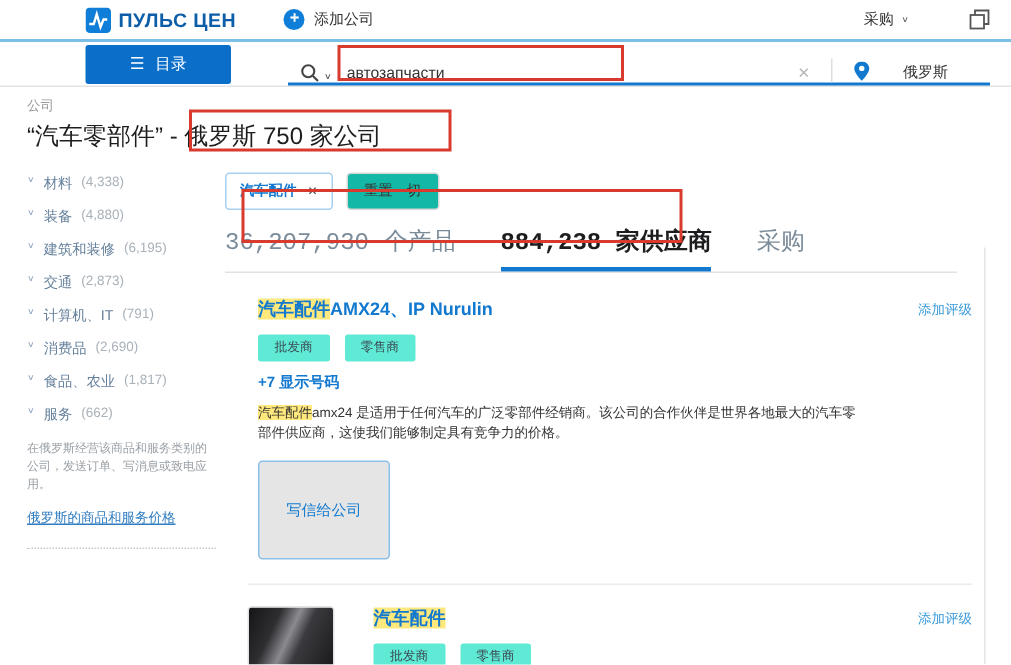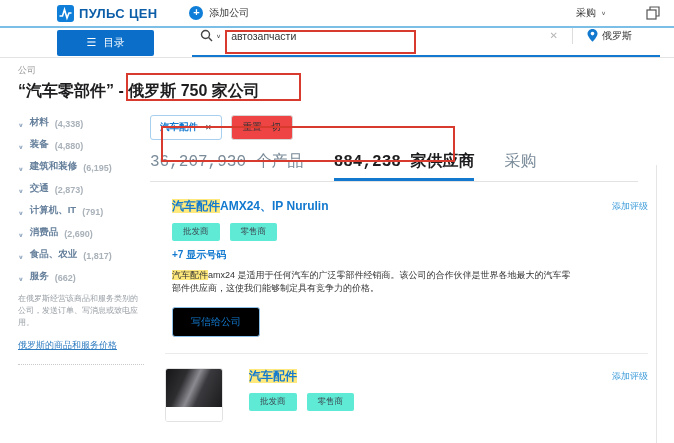--- a/index.html
+++ b/index.html
@@ -21,55 +21,55 @@
   .procure-lbl { font-size:10px; color:#333; }
   .chev { font-size:7px; color:#666; transform:scaleY(.8); }
 
   
   .srow { height:30px; display:flex; align-items:center; padding:0 14px 0 57px;
     border-bottom:1px solid #e3e3e3; }
   .cat-btn { width:97px; height:26px; background:#0b6fca; color:#fff; border:none;
     border-radius:2px; display:flex; align-items:center; justify-content:center; gap:7px;
     font-size:10.5px; cursor:pointer; }
   .cat-btn .menu-g { font-size:11px; }
-  .search-field { flex:1; height:28px; margin-left:38px; display:flex; align-items:center;
-    border-bottom:2px solid #1279cf; padding:0 6px 12px 8px; }
+  .search-field { flex:1; height:28px; margin-left:38px; display:flex; align-items:flex-end;
+    border-bottom:2px solid #1279cf; padding:0 6px 0 8px; }
   .mag { flex:none; }
   .sf-chev { font-size:7px; color:#555; margin:0 10px 0 3px; transform:scaleY(.8); }
   .query-in { flex:1; border:none; outline:none; font-size:10.5px; color:#333;
     font-family:inherit; background:transparent; }
   .clear-x { font-size:10px; color:#b6b6b6; margin:0 14px; cursor:pointer; }
   .sf-div { width:1px; height:16px; background:#ddd; }
-  .region { display:flex; align-items:center; gap:4px; margin:0 22px 0 14px; cursor:pointer; }
+  .region { display:flex; align-items:center; gap:22px; margin:0 22px 0 14px; cursor:pointer; }
   .region-lbl { font-size:10px; color:#333; }
 
   
   .crumb { margin:6px 0 0 18px; font-size:9px; color:#9a9a9a; }
-  .ptitle { margin:4px 0 0 18px; font-size:16px; font-weight:bold; color:#1d1d1f; }
+  .ptitle { margin:4px 0 0 18px; font-size:16px; font-weight:normal; color:#1d1d1f; }
 
   
   .content { display:flex; margin-top:8px; }
   .sidebar { width:147px; flex:none; padding:6px 0 0 18px; }
-  .cat-item { display:flex; align-items:flex-end; gap:6px; margin-bottom:9px; cursor:pointer;font-weight:bold; }
+  .cat-item { display:flex; align-items:flex-start; gap:6px; margin-bottom:9px; cursor:pointer; }
   .cat-item .chev { color:#93a9c2; font-size:7px; }
   .cat-lbl { font-size:9.5px; color:#66809c; }
   .cat-cnt { font-size:9px; color:#a9b1b9; }
   .side-note { margin-top:10px; width:120px; font-size:8px; line-height:12px; color:#9aa0a6; }
   .side-link { display:inline-block; margin-top:10px; font-size:9px; color:#2f7cc0;
     text-decoration:underline; }
   .side-dots { margin-top:12px; width:126px; border-top:1px dotted #c9c9c9; }
 
   .main { flex:1; position:relative; padding-left:3px; }
 
   .filter-row { display:flex; align-items:center; gap:9px; margin-top:5px; }
   .chip { display:flex; align-items:center; gap:7px; padding:5px 9px; background:#fff;
     border:1px solid #a8d0ee; border-radius:3px; cursor:pointer; }
   .chip-lbl { font-size:9.5px; font-weight:bold; color:#1279cf; }
   .chip-x { font-size:8px; font-weight:bold; color:#444; }
-  .reset-btn { padding:5px 11px; background:#ef4444; border:1px solid #d7d7d7; border-radius:3px;
+  .reset-btn { padding:5px 11px; background:#14b8a6; border:1px solid #d7d7d7; border-radius:3px;
     font-size:9.5px; color:#333; cursor:pointer; font-family:inherit; }
 
   .tabs { display:flex; gap:30px; margin-top:11px; border-bottom:1px solid #e2e2e2;
     width:488px; }
   .tab { font-size:16px; color:#7a8b99; padding-bottom:9px; cursor:pointer;font-family:Liberation Mono, monospace; }
   .tab.active { color:#1d1d1f; font-weight:bold; border-bottom:3px solid #1279cf;
     padding-bottom:6px; }
 
   
   .cards { margin-top:16px; padding-right:26px; }
@@ -85,21 +85,21 @@
   .card-body { flex:1; margin-left:22px; padding-right:70px; }
   .rating-link { position:absolute; right:0; top:2px; font-size:9px; color:#3a9ad9; cursor:pointer; }
   .card-title { font-size:12px; font-weight:bold; color:#1279cf; cursor:pointer; }
   .hl { background:#ffe97c; }
   .card-title .hl { color:#1279cf; }
   .badges { display:flex; gap:10px; margin-top:8px; }
   .badge { background:#5eead4; color:#3c4a55; font-size:8.5px; padding:3px 11px; border-radius:2px; }
   .addr { margin-top:8px; font-size:9px; color:#4a4a4a; }
   .phone { margin-top:7px; font-size:10px; font-weight:bold; color:#1279cf; cursor:pointer; }
   .desc { margin-top:7px; font-size:9px; color:#333; line-height:13px; }
-  .write-btn { margin-top:12px; padding:7px 18px; background:#000000; border:1px solid #8cc0e8;
+  .write-btn { margin-top:12px; padding:25px 18px; background:#e5e5e5; border:1px solid #8cc0e8;
     border-radius:3px; color:#1279cf; font-size:10px; cursor:pointer; font-family:inherit; }
   .card-sep { border:none; border-top:1px solid #ebebeb; margin:16px 0 14px 15px; }
 
   .v-div { position:absolute; left:656px; top:165px; height:278px; width:1px; background:#e5e5e5; }
 
   
   .anno { position:absolute; border:2px solid #d93a2e; pointer-events:none; z-index:9; }
   .anno-search { left:225px; top:30px; width:191px; height:24px; }
   .anno-title { left:126px; top:73px; width:175px; height:28px; }
   .anno-tabs { left:161px; top:126px; width:294px; height:36px; }

